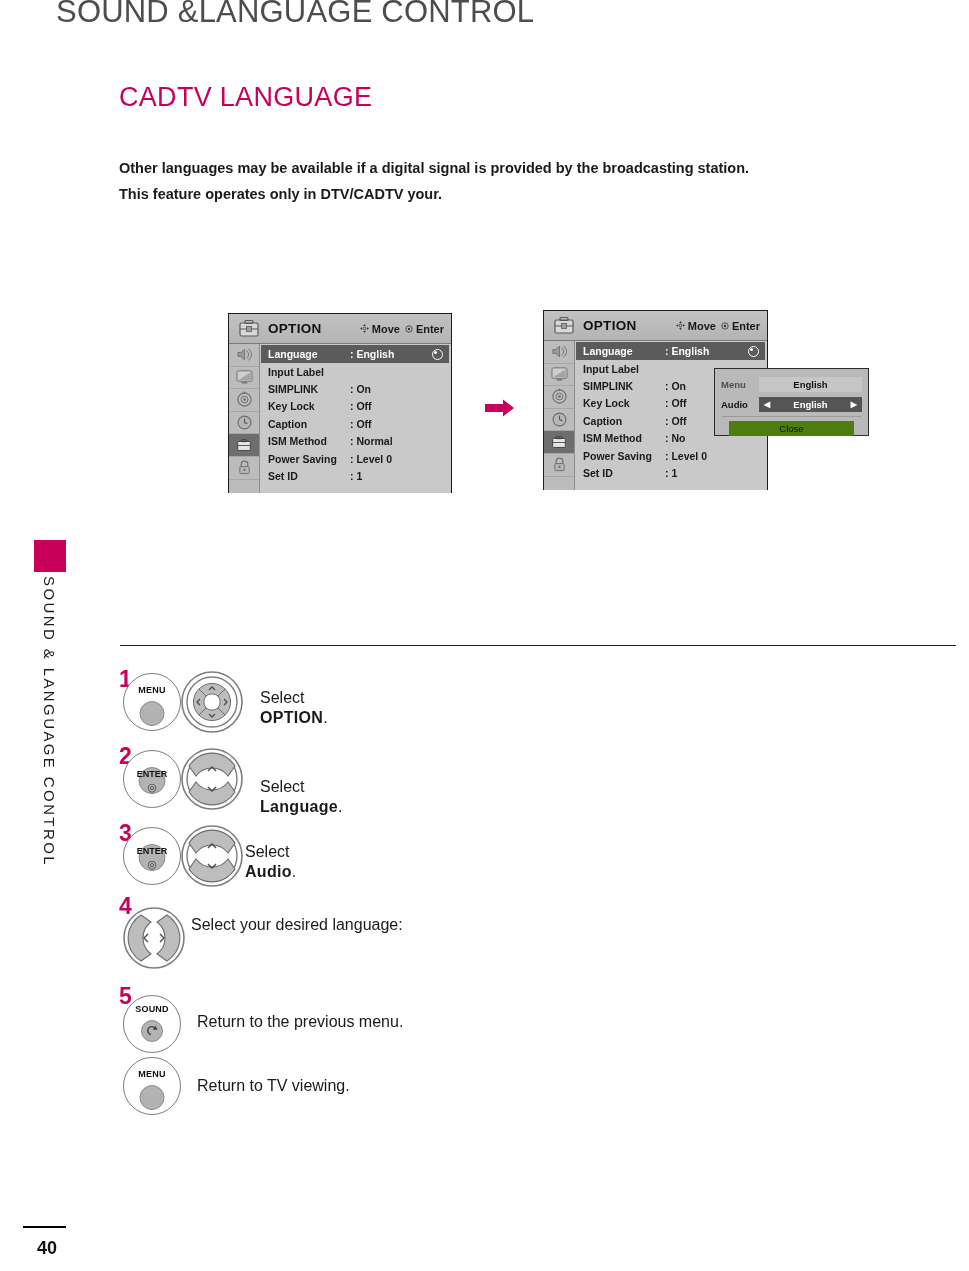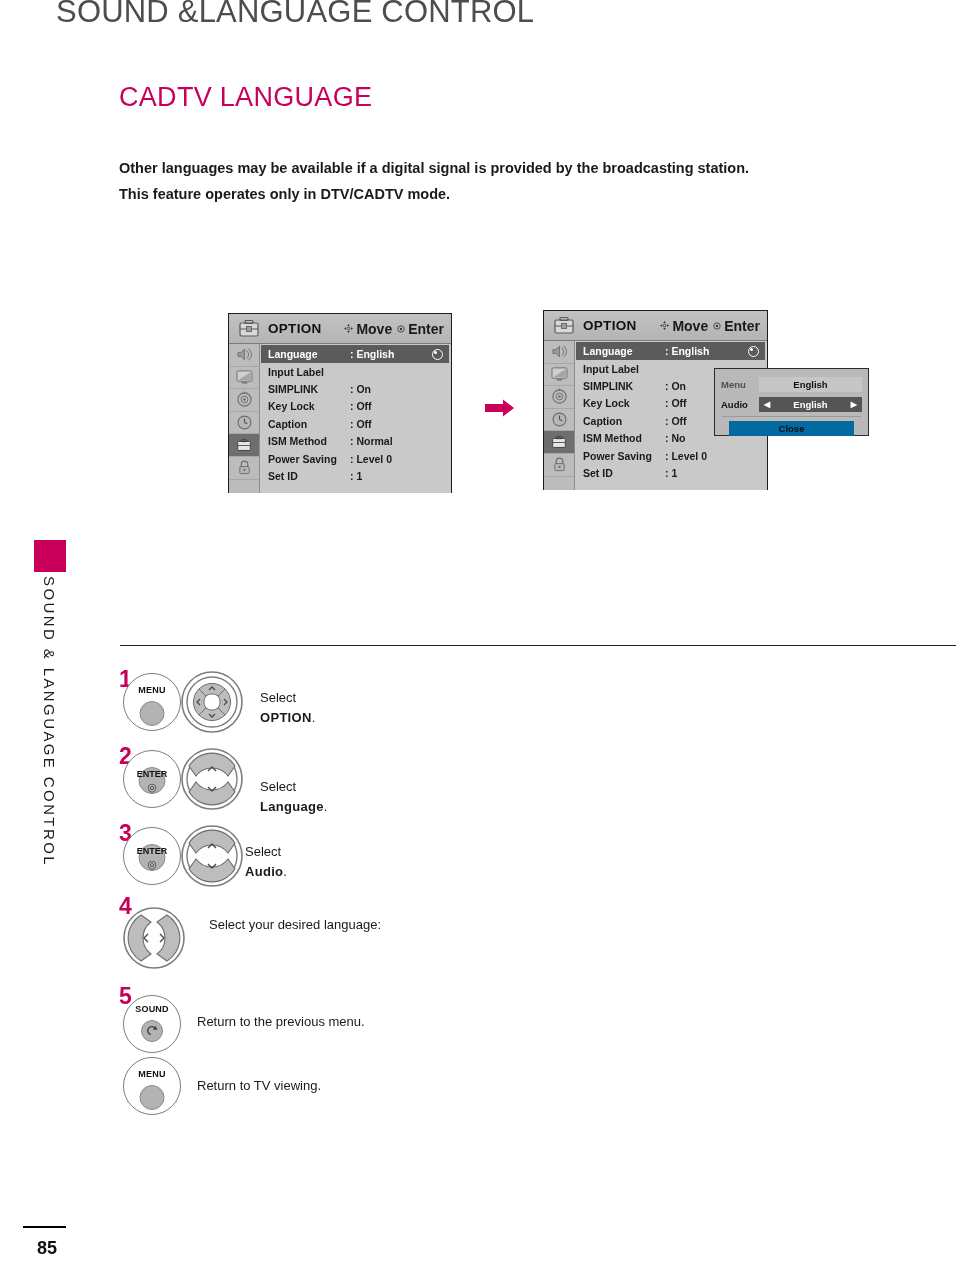--- a/index.html
+++ b/index.html
@@ -105,21 +105,21 @@
     font-weight: bold;
     color: #111;
     letter-spacing: 0.3px;
   }
   .osd-hint {
     margin-left: auto;
     margin-right: 7px;
     display: flex;
     align-items: center;
     gap: 5px;
-    font-size: 14px;
+    font-size: 11px;
     font-weight: bold;
     color: #1a1a1a;
   }
   .hint-group { display: flex; align-items: center; gap: 3px; }
 
   .osd-body { display: flex; height: calc(100% - 29px); }
 
   .osd-rail {
     width: 30px;
     background: #bcbcbc;
@@ -224,26 +224,26 @@
   }
   .lp-arrow { font-size: 8px; color: #fff; }
   .lp-sep {
     height: 1px;
     background: #9a9a9a;
     margin: 3px 1px 4px 1px;
   }
   .lp-close {
     height: 15px;
     margin: 0 8px;
-    background: #0369a1;
+    background: #4d7c0f;
     display: flex;
     align-items: center;
     justify-content: center;
     font-size: 9.5px;
-    font-weight: bold;
+    font-weight: normal;
     color: #111;
   }
 
   
   .flow-arrow {
     position: absolute;
     left: 485px;
     top: 399px;
     width: 30px;
     height: 18px;
@@ -349,36 +349,36 @@
     position: absolute;
     width: 100%;
     text-align: center;
     top: 30px;
     font-size: 11px;
     color: #333;
     z-index: 2;
   }
   .step-text {
     position: absolute;
-    font-size: 13px;
+    font-size: 16px;
     color: #1a1a1a;
     line-height: 20px;
   }
   .step-text b { font-weight: bold; }
   .step-text .k { font-weight: bold; letter-spacing: 0.3px; }
   .navwheel { position: absolute; width: 62px; height: 62px; }
 </style>
 </head>
 <body>
 
 <div class="page-header">SOUND &amp;LANGUAGE CONTROL</div>
 <div class="section-title">CADTV LANGUAGE</div>
 <div class="intro">
   <div>Other languages may be available if a digital signal is provided by the broadcasting station.</div>
-  <div>This feature operates only in DTV/CADTV mode.</div>
+  <div>This feature operates only in DTV/CADTV your.</div>
 </div>
 
 <div class="side-tab-block"></div>
 <div class="side-tab-text">SOUND &amp; LANGUAGE CONTROL</div>
 
 <div class="osd" id="osd-1">
   <div class="osd-head">
     <div class="osd-head-icon">
       <svg width="30" height="22" viewBox="0 0 30 22">
         <rect x="6" y="5" width="18" height="13" rx="1.5" fill="#d8d8d8" stroke="#5a5a5a" stroke-width="1.2"></rect>
@@ -705,21 +705,21 @@
   <div class="step-num" style="left:0px; top:0px;">4</div>
   <div class="navwheel" style="left:4px; top:12px;">
     <svg width="62" height="62" viewBox="0 0 62 62">
       <circle cx="31" cy="31" r="30" fill="#fff" stroke="#7d7d7d" stroke-width="1.6"></circle>
       <path d="M18 8 A27 27 0 0 0 18 54 L28 47 A20 20 0 0 1 28 15 Z" fill="#bdbdbd" stroke="#6e6e6e" stroke-width="1.1"></path>
       <path d="M44 54 A27 27 0 0 0 44 8 L34 15 A20 20 0 0 1 34 47 Z" fill="#bdbdbd" stroke="#6e6e6e" stroke-width="1.1"></path>
       <path d="M25 27 L21 31 L25 35" fill="none" stroke="#4a4a4a" stroke-width="1.4"></path>
       <path d="M37 27 L41 31 L37 35" fill="none" stroke="#4a4a4a" stroke-width="1.4"></path>
     </svg>
   </div>
-  <div class="step-text" style="left:90px; top:20px; width:250px;">
+  <div class="step-text" style="left:72px; top:20px; width:250px;">
     <div>Select  your  desired  language:</div>
   </div>
 </div>
 
 <div class="step" style="top:985px;">
   <div class="step-num" style="left:0px; top:0px;">5</div>
   <div class="btn-circle" style="left:4px; top:10px;">
     <div class="btn-inner-label" style="top:8px;">SOUND</div>
     <div class="btn-dot small" style="top:24px;">
       <svg width="15" height="13" viewBox="0 0 16 14">
@@ -733,13 +733,13 @@
 
 <div class="step" style="top:1052px;">
   <div class="btn-circle" style="left:4px; top:5px;">
     <div class="btn-inner-label">MENU</div>
     <div class="btn-dot"></div>
   </div>
   <div class="step-text" style="left:78px; top:24px; width:400px;">Return to TV viewing.</div>
 </div>
 
 <div class="footer-rule"></div>
-<div class="page-num">85</div>
+<div class="page-num">40</div>
 
 </body></html>

